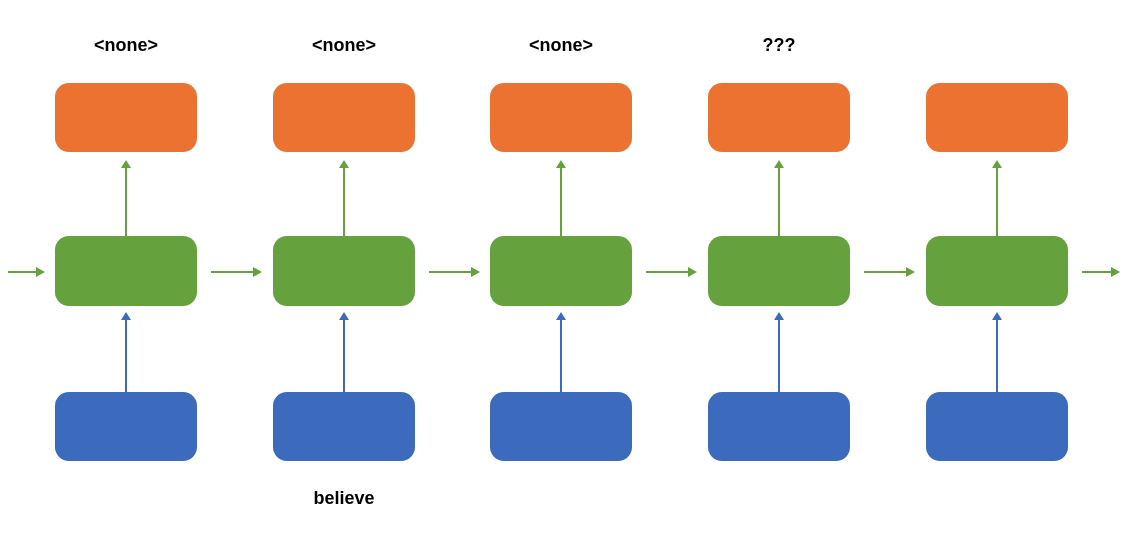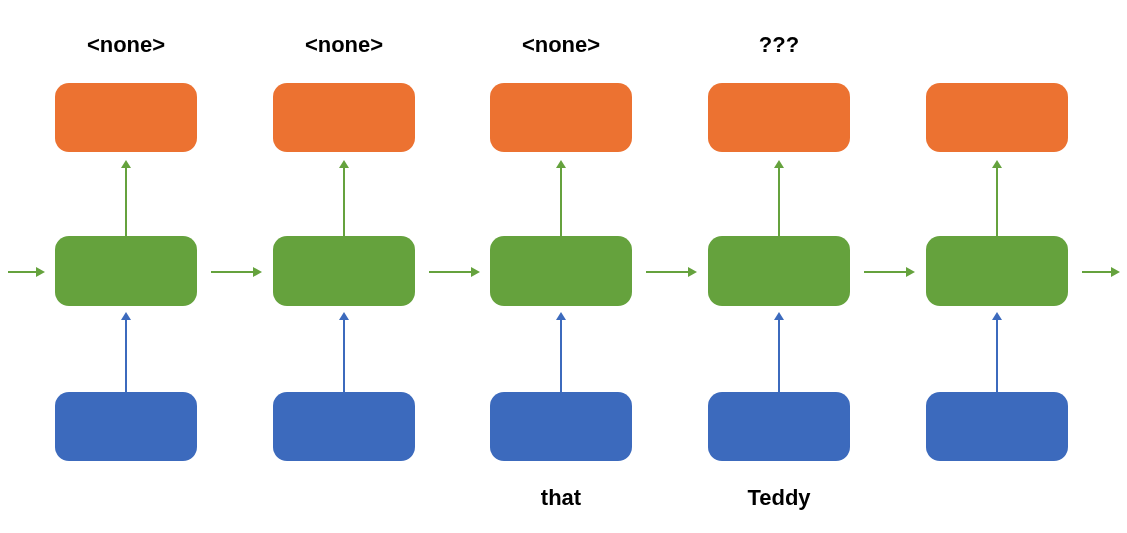--- a/index.html
+++ b/index.html
@@ -27,21 +27,21 @@
   }
   .box-output { top: 83px;  background: #EC7231; }
   .box-hidden { top: 236px; background: #65A23D; height: 70px; }
   .box-input  { top: 392px; background: #3C6ABD; }
 
   .label {
     position: absolute;
     left: -45px;
     width: 232px;
     text-align: center;
-    font-size: 22px;
+    font-size: 18px;
     font-weight: 600;
     color: #000000;
     line-height: 24px;
     white-space: nowrap;
   }
   .label-top { top: 33px; }
   .label-bottom { top: 486px; }
 
   
   .v-arrow { position: absolute; left: 70px; width: 2px; }
@@ -95,40 +95,39 @@
     <div class="box box-input"></div>
   </div>
 
   <div class="col col-2">
     <div class="label label-top">&lt;none&gt;</div>
     <div class="box box-output"></div>
     <div class="v-arrow v-arrow-out"></div>
     <div class="box box-hidden"></div>
     <div class="v-arrow v-arrow-in"></div>
     <div class="box box-input"></div>
+    <div class="label label-bottom">believe</div>
   </div>
 
   <div class="col col-3">
     <div class="label label-top">&lt;none&gt;</div>
     <div class="box box-output"></div>
     <div class="v-arrow v-arrow-out"></div>
     <div class="box box-hidden"></div>
     <div class="v-arrow v-arrow-in"></div>
     <div class="box box-input"></div>
-    <div class="label label-bottom">that</div>
   </div>
 
   <div class="col col-4">
     <div class="label label-top">???</div>
     <div class="box box-output"></div>
     <div class="v-arrow v-arrow-out"></div>
     <div class="box box-hidden"></div>
     <div class="v-arrow v-arrow-in"></div>
     <div class="box box-input"></div>
-    <div class="label label-bottom">Teddy</div>
   </div>
 
   <div class="col col-5">
     <div class="label label-top"></div>
     <div class="box box-output"></div>
     <div class="v-arrow v-arrow-out"></div>
     <div class="box box-hidden"></div>
     <div class="v-arrow v-arrow-in"></div>
     <div class="box box-input"></div>
     <div class="label label-bottom"></div>

